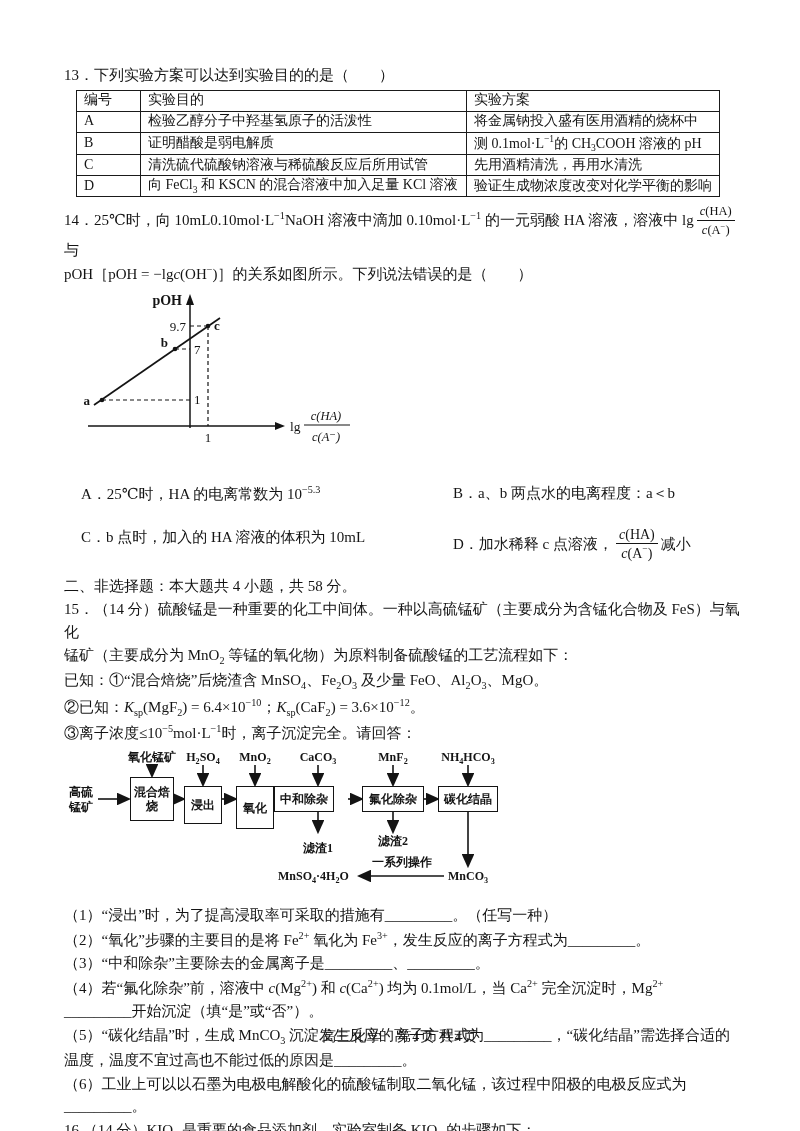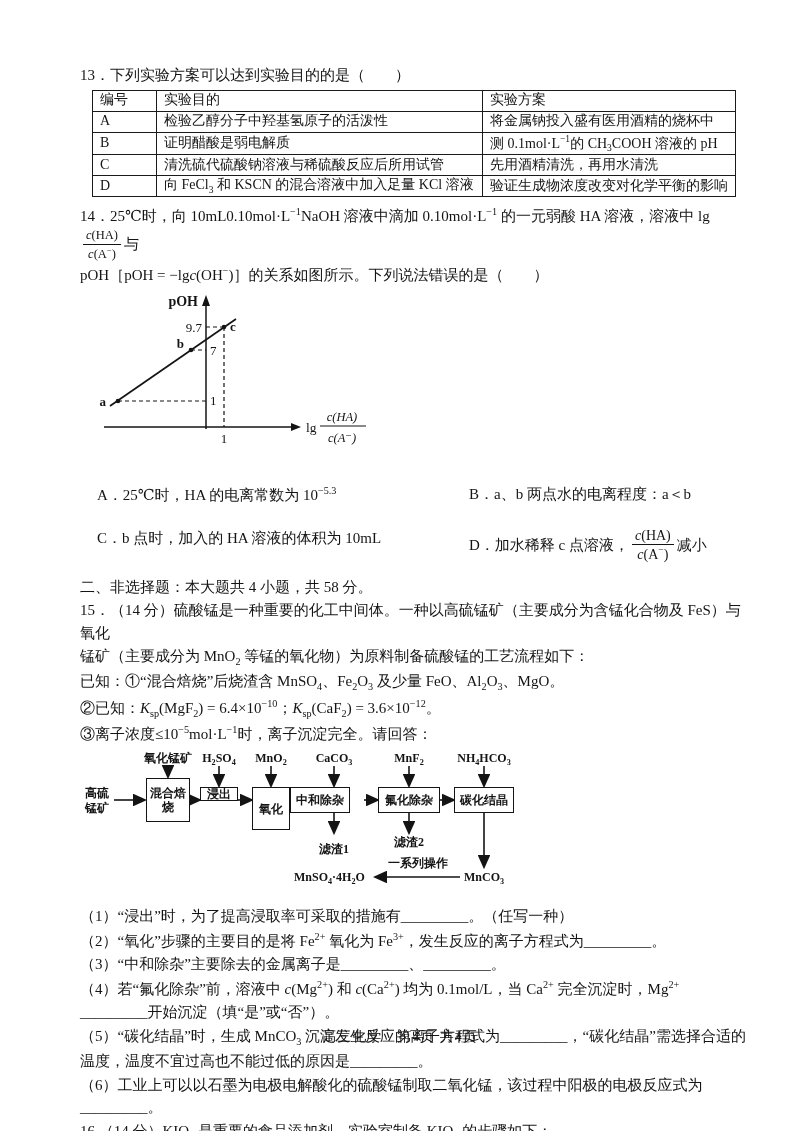--- a/index.html
+++ b/index.html
@@ -2,21 +2,21 @@
 <html><head>
 <meta charset="utf-8">
 <style>
   * { margin:0; padding:0; box-sizing:border-box; }
   html,body { background:#ffffff; }
   body { width:800px; height:1131px; overflow:hidden; }
   .page {
     position:relative; width:800px; height:1131px; background:#fff; color:#141414;
     font-family:"Liberation Serif","DejaVu Serif",serif;
     font-size:15px; line-height:1.5;
-    padding:64px 54px 0 80px;
+    padding:64px 54px 0 64px;
   }
   .tline { margin-bottom:1px; }
   
   table.exp { border-collapse:collapse; margin:3px 0 7px 12px; font-size:14px; }
   table.exp th, table.exp td {
     border:1.4px solid #1a1a1a; padding:0 7px; height:21px;
     font-weight:normal; text-align:left; line-height:1.3; white-space:nowrap;
   }
   sub { font-size:68%; }
   sup { font-size:68%; }
@@ -190,21 +190,21 @@
     <div class="flabel" style="left:56px;  top:1px; width:60px;">氧化锰矿</div>
     <div class="flabel" style="left:112px; top:1px; width:50px;">H<sub>2</sub>SO<sub>4</sub></div>
     <div class="flabel" style="left:164px; top:1px; width:50px;">MnO<sub>2</sub></div>
     <div class="flabel" style="left:222px; top:1px; width:60px;">CaCO<sub>3</sub></div>
     <div class="flabel" style="left:297px; top:1px; width:60px;">MnF<sub>2</sub></div>
     <div class="flabel" style="left:366px; top:1px; width:72px;">NH<sub>4</sub>HCO<sub>3</sub></div>
 
     <div class="feed" style="left:0; top:36px;">高硫锰矿</div>
 
     <div class="fbox" style="left:64px;  top:28px; width:44px; height:44px;">混合焙烧</div>
-    <div class="fbox" style="left:118px; top:37px; width:38px; height:14px;">浸出</div>
+    <div class="fbox" style="left:118px; top:37px; width:38px; height:38px;">浸出</div>
     <div class="fbox" style="left:170px; top:37px; width:38px; height:43px;">氧化</div>
     <div class="fbox" style="left:208px; top:37px; width:60px; height:26px;">中和除杂</div>
     <div class="fbox" style="left:296px; top:37px; width:62px; height:26px;">氟化除杂</div>
     <div class="fbox" style="left:372px; top:37px; width:60px; height:26px;">碳化结晶</div>
 
     <div class="flabel" style="left:228px; top:92px; width:48px;">滤渣1</div>
     <div class="flabel" style="left:303px; top:85px; width:48px;">滤渣2</div>
 
     <div class="flabel" style="left:382px; top:120px; width:56px; text-align:left;">MnCO<sub>3</sub></div>
     <div class="flabel" style="left:300px; top:106px; width:72px;">一系列操作</div>

